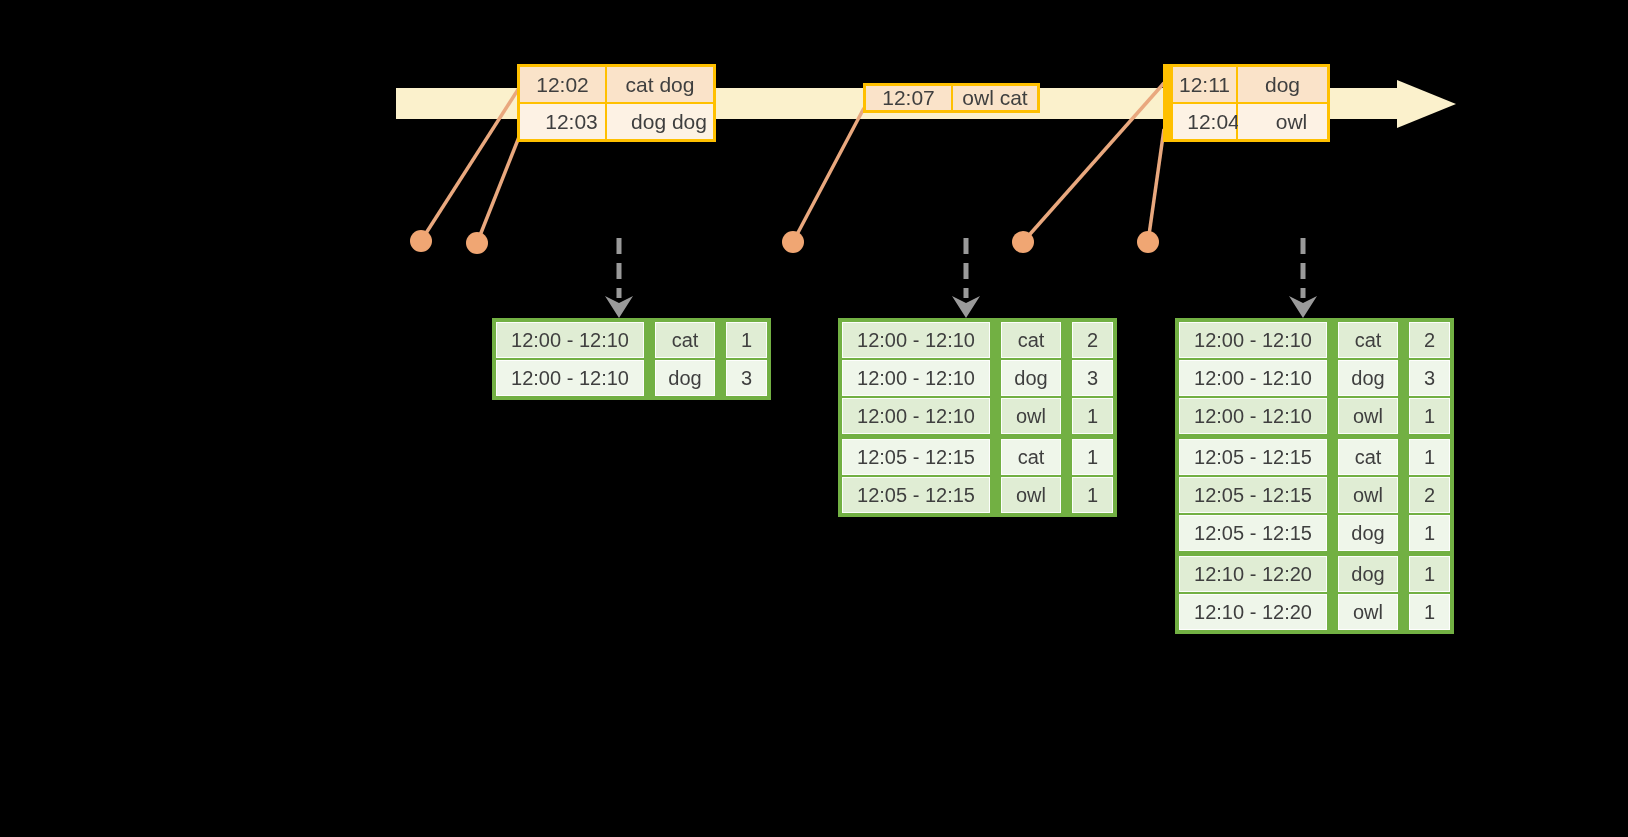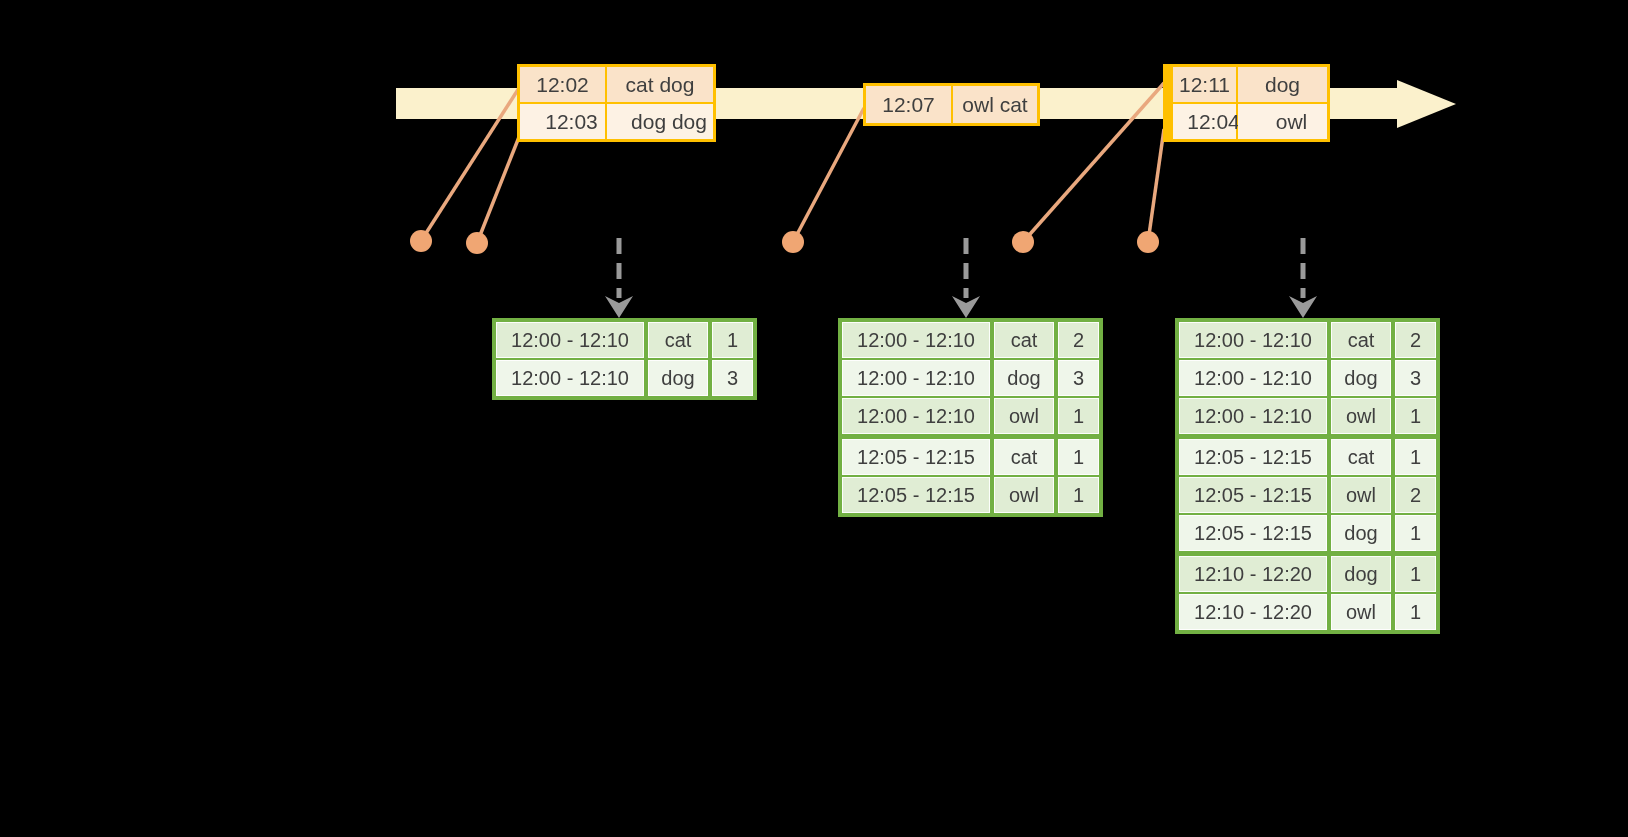--- a/index.html
+++ b/index.html
@@ -16,27 +16,27 @@
   .overlay{position:absolute;left:0;top:0;}
   
   .event-table{position:absolute;background:#FFC000;border:3px solid #FFC000;
     display:flex;flex-direction:column;row-gap:2px;}
   .event-row{display:grid;column-gap:2px;}
   .et1 .event-row{grid-template-columns:85px 106px;}
   .et2 .event-row{grid-template-columns:85px 84px;}
   .et3 .event-row{grid-template-columns:63px 89px;margin-left:7px;}
   .event-cell{height:35px;display:flex;align-items:center;justify-content:center;
     font-size:21px;}
-  .et2 .event-cell{height:37px;}
+  .et2 .event-cell{height:24px;}
   .erow-dark .event-cell{background:#FAE3C9;}
   .erow-light .event-cell{background:#FDF2E4;padding-left:18px;}
   
   .result-table{position:absolute;background:#72B043;border:3px solid #72B043;
     padding:1px;display:flex;flex-direction:column;row-gap:2px;}
-  .result-row{display:grid;grid-template-columns:148px 60px 41px;column-gap:4px;}
+  .result-row{display:grid;grid-template-columns:148px 60px 41px;column-gap:11px;}
   .result-cell{height:36px;display:flex;align-items:center;justify-content:center;
     font-size:20px;box-sizing:border-box;border:1px solid rgba(255,255,255,0.9);}
   .rrow-dark .result-cell{background:#E0EDD4;}
   .rrow-light .result-cell{background:#EFF6EA;}
   .group-gap{margin-top:3px;}
 </style>
 </head>
 <body>
 
 <div class="canvas">

